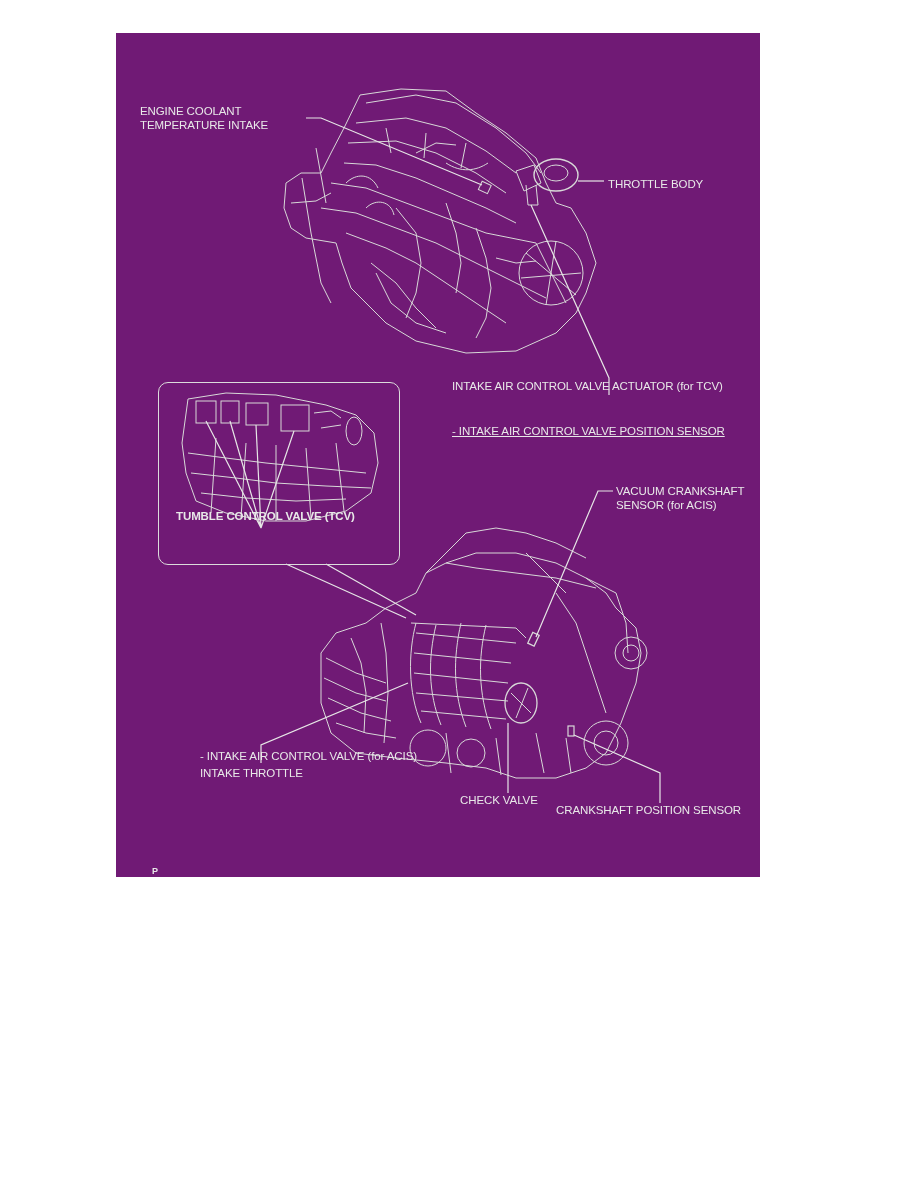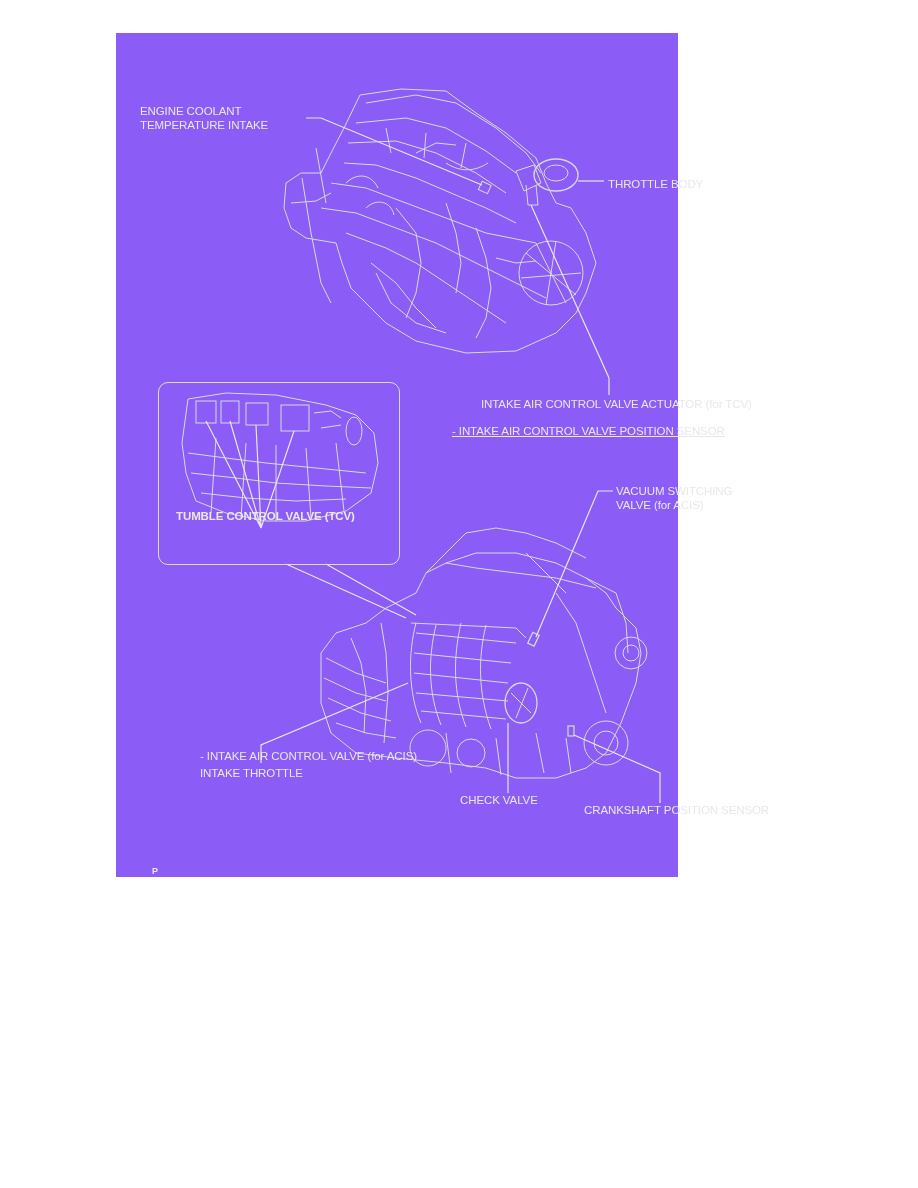--- a/index.html
+++ b/index.html
@@ -1,17 +1,17 @@
 <!DOCTYPE html>
 <html><head>
 <meta charset="utf-8">
 <style>
   html,body{margin:0;padding:0;background:#ffffff;}
   body{width:918px;height:1188px;position:relative;overflow:hidden;font-family:"Liberation Sans",sans-serif;}
-  #panel{position:absolute;left:116px;top:33px;width:562px;height:844px;background:#8b5cf6;}
+  #panel{position:absolute;left:116px;top:33px;width:644px;height:844px;background:#701a75;}
   #art{position:absolute;left:0;top:0;}
   .lbl{position:absolute;color:#e8e8e8;font-size:11.5px;line-height:14px;white-space:nowrap;letter-spacing:-0.1px;}
   .code{position:absolute;color:#e8e8e8;font-size:9px;font-weight:bold;}
   .inset{position:absolute;left:42px;top:349px;width:240px;height:181px;border:1.5px solid #dcdcdc;border-radius:10px;}
 </style>
 </head>
 <body>
 
 <div id="panel">
 
@@ -126,33 +126,33 @@
 
   <div class="inset"></div>
 
   <div class="lbl" style="left:24px;top:71px;">
     <div>ENGINE COOLANT</div>
     <div>TEMPERATURE INTAKE</div>
   </div>
 
   <div class="lbl" style="left:492px;top:144px;">THROTTLE BODY</div>
 
-  <div class="lbl" style="left:336px;top:364px;margin-left:29px;">INTAKE AIR CONTROL VALVE ACTUATOR (for TCV)</div>
+  <div class="lbl" style="left:336px;top:346px;">INTAKE AIR CONTROL VALVE ACTUATOR (for TCV)</div>
 
   <div class="lbl" style="left:336px;top:391px;text-decoration:underline;">- INTAKE AIR CONTROL VALVE POSITION SENSOR</div>
 
   <div class="lbl" style="left:60px;top:476px;font-weight:bold;">TUMBLE CONTROL VALVE (TCV)</div>
 
   <div class="lbl" style="left:500px;top:451px;">
-    <div>VACUUM SWITCHING</div>
-    <div>VALVE (for ACIS)</div>
+    <div>VACUUM CRANKSHAFT</div>
+    <div>SENSOR (for ACIS)</div>
   </div>
 
   <div class="lbl" style="left:84px;top:733px;">INTAKE THROTTLE</div>
 
   <div class="lbl" style="left:84px;top:716px;">- INTAKE AIR CONTROL VALVE (for ACIS)</div>
 
   <div class="lbl" style="left:344px;top:760px;">CHECK VALVE</div>
 
-  <div class="lbl" style="left:440px;top:770px;margin-left:28px;">CRANKSHAFT POSITION SENSOR</div>
+  <div class="lbl" style="left:440px;top:770px;">CRANKSHAFT POSITION SENSOR</div>
 
   <div class="code" style="left:36px;top:833px;">P</div>
 </div>
 
 </body></html>

